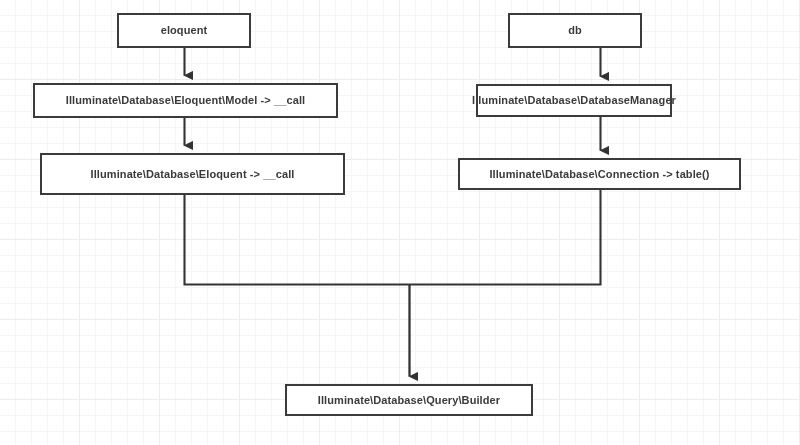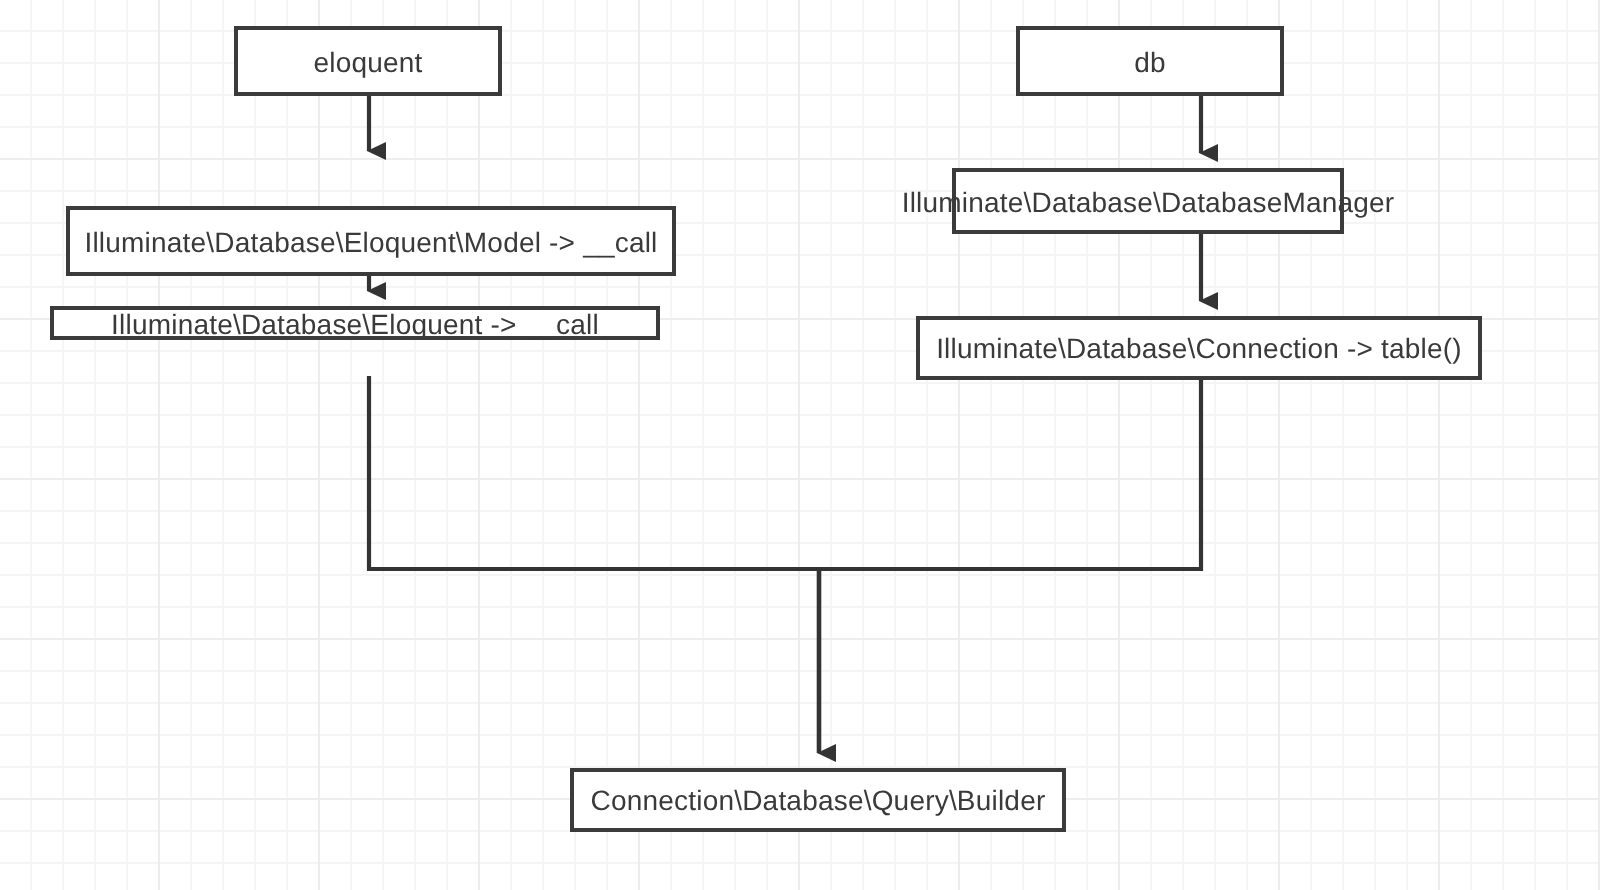--- a/index.html
+++ b/index.html
@@ -32,25 +32,26 @@
   }
   .node {
     position: absolute;
     box-sizing: border-box;
     background: #ffffff;
     border: 2px solid #3b3b3b;
     display: flex;
     align-items: center;
     justify-content: center;
     color: #3a3a3a;
-    font-size: 14px;
+    font-size: 11px;
     line-height: 1;
     white-space: nowrap;
     letter-spacing: 0.1px;
     z-index: 3;
+    font-weight: bold;
   }
   .node .label {
     display: block;
   }
   svg#edges {
     position: absolute;
     left: 0;
     top: 0;
     width: 800px;
     height: 445px;
@@ -96,37 +97,37 @@
 
     <g>
       <line x1="409.5" y1="284" x2="409.5" y2="376.5" stroke="#333333" stroke-width="2.3" marker-end="url(#arrowhead)"></line>
     </g>
   </svg>
 
   <div class="node" style="left:117px; top:13px; width:134px; height:35px;">
     <span class="label">eloquent</span>
   </div>
 
-  <div class="node" style="left:33px; top:83px; width:305px; height:35px;margin-top:20px;">
+  <div class="node" style="left:33px; top:83px; width:305px; height:35px;">
     <span class="label">Illuminate\Database\Eloquent\Model -&gt; __call</span>
   </div>
 
-  <div class="node" style="left:25px; top:153px; width:305px; height:17px;">
+  <div class="node" style="left:40px; top:153px; width:305px; height:42px;">
     <span class="label">Illuminate\Database\Eloquent -&gt; __call</span>
   </div>
 
   <div class="node" style="left:508px; top:13px; width:134px; height:35px;">
     <span class="label">db</span>
   </div>
 
   <div class="node" style="left:476px; top:84px; width:196px; height:33px;">
     <span class="label">Illuminate\Database\DatabaseManager</span>
   </div>
 
   <div class="node" style="left:458px; top:158px; width:283px; height:32px;">
     <span class="label">Illuminate\Database\Connection -&gt; table()</span>
   </div>
 
   <div class="node" style="left:285px; top:384px; width:248px; height:32px;">
-    <span class="label">Connection\Database\Query\Builder</span>
+    <span class="label">Illuminate\Database\Query\Builder</span>
   </div>
 
 </div>
 
 </body></html>

